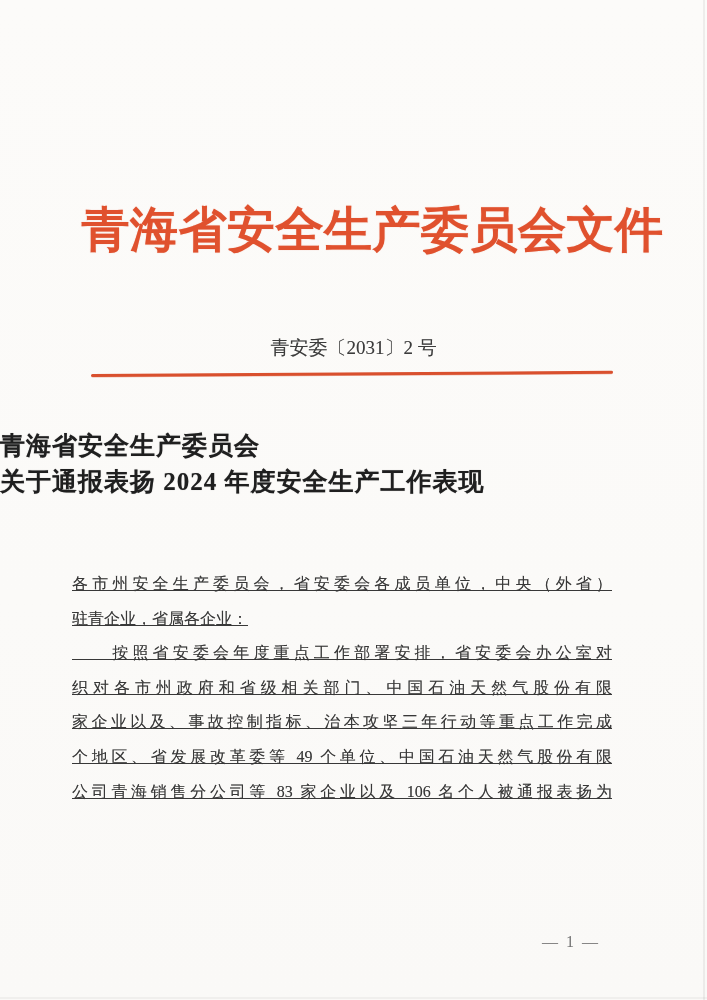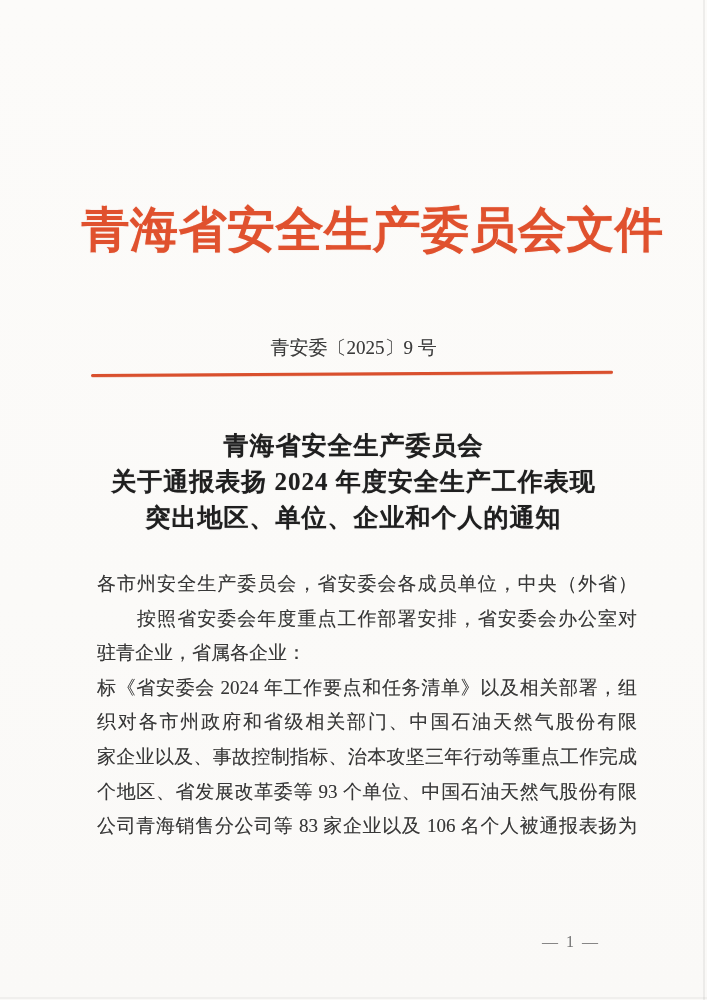--- a/index.html
+++ b/index.html
@@ -48,34 +48,35 @@
     position: absolute; top: 374px; left: 91px;
     width: 522px; height: 3px;
     background: #d9502e;
     border-radius: 2px;
     transform: rotate(-0.35deg);
     transform-origin: left center;
     box-shadow: 0 0.5px 0.5px rgba(217,80,46,0.4);
   }
   .doc-title {
     position: absolute; top: 428px; left: 0; width: 100%;
-    text-align: center;
+    text-align: left;
     font-size: 25px; line-height: 36px;
     font-weight: 700;
     color: #1f1f1f;
     letter-spacing: 1px;
     text-shadow: 0 0 0.7px rgba(20,20,20,0.5);
     white-space: nowrap;
   }
   .body-text {
-    position: absolute; top: 567px; left: 97px;
+    position: absolute; top: 567px; left: 72px;
     width: 540px;
-    font-size: 19px; line-height: 34.6px;
+    font-size: 16px; line-height: 34.6px;
     color: #383838;
     text-shadow: 0 0 0.6px rgba(45,45,45,0.4);
+    text-decoration: underline;
   }
   .body-line {
     height: 34.6px;
     text-align: justify;
     text-align-last: justify;
     white-space: nowrap;
   }
   .body-line.para-end {
     text-align: left;
     text-align-last: left;
@@ -88,38 +89,36 @@
     white-space: nowrap;
   }
 </style>
 </head>
 <body>
 
 <div class="page">
 
   <div class="org-title">青海省安全生产委员会文件</div>
 
-  <div class="doc-number">青安委〔2025〕9 号</div>
+  <div class="doc-number">青安委〔2031〕2 号</div>
 
   <div class="red-line"></div>
 
   <div class="doc-title">
     <div>青海省安全生产委员会</div>
     <div>关于通报表扬 2024 年度安全生产工作表现</div>
-    <div>突出地区、单位、企业和个人的通知</div>
   </div>
 
   <div class="body-text">
     <div class="body-line">各市州安全生产委员会，省安委会各成员单位，中央（外省）</div>
+    <div class="body-line para-end">驻青企业，省属各企业：</div>
     <div class="body-line">　　按照省安委会年度重点工作部署安排，省安委会办公室对</div>
-    <div class="body-line para-end">驻青企业，省属各企业：</div>
-    <div class="body-line">标《省安委会 2024 年工作要点和任务清单》以及相关部署，组</div>
     <div class="body-line">织对各市州政府和省级相关部门、中国石油天然气股份有限</div>
     <div class="body-line">家企业以及、事故控制指标、治本攻坚三年行动等重点工作完成</div>
-    <div class="body-line">个地区、省发展改革委等 93 个单位、中国石油天然气股份有限</div>
+    <div class="body-line">个地区、省发展改革委等 49 个单位、中国石油天然气股份有限</div>
     <div class="body-line">公司青海销售分公司等 83 家企业以及 106 名个人被通报表扬为</div>
   </div>
 
   <div class="page-number">— 1 —</div>
 
   <div class="edge-right"></div>
   <div class="edge-bottom"></div>
 
 </div>
 

